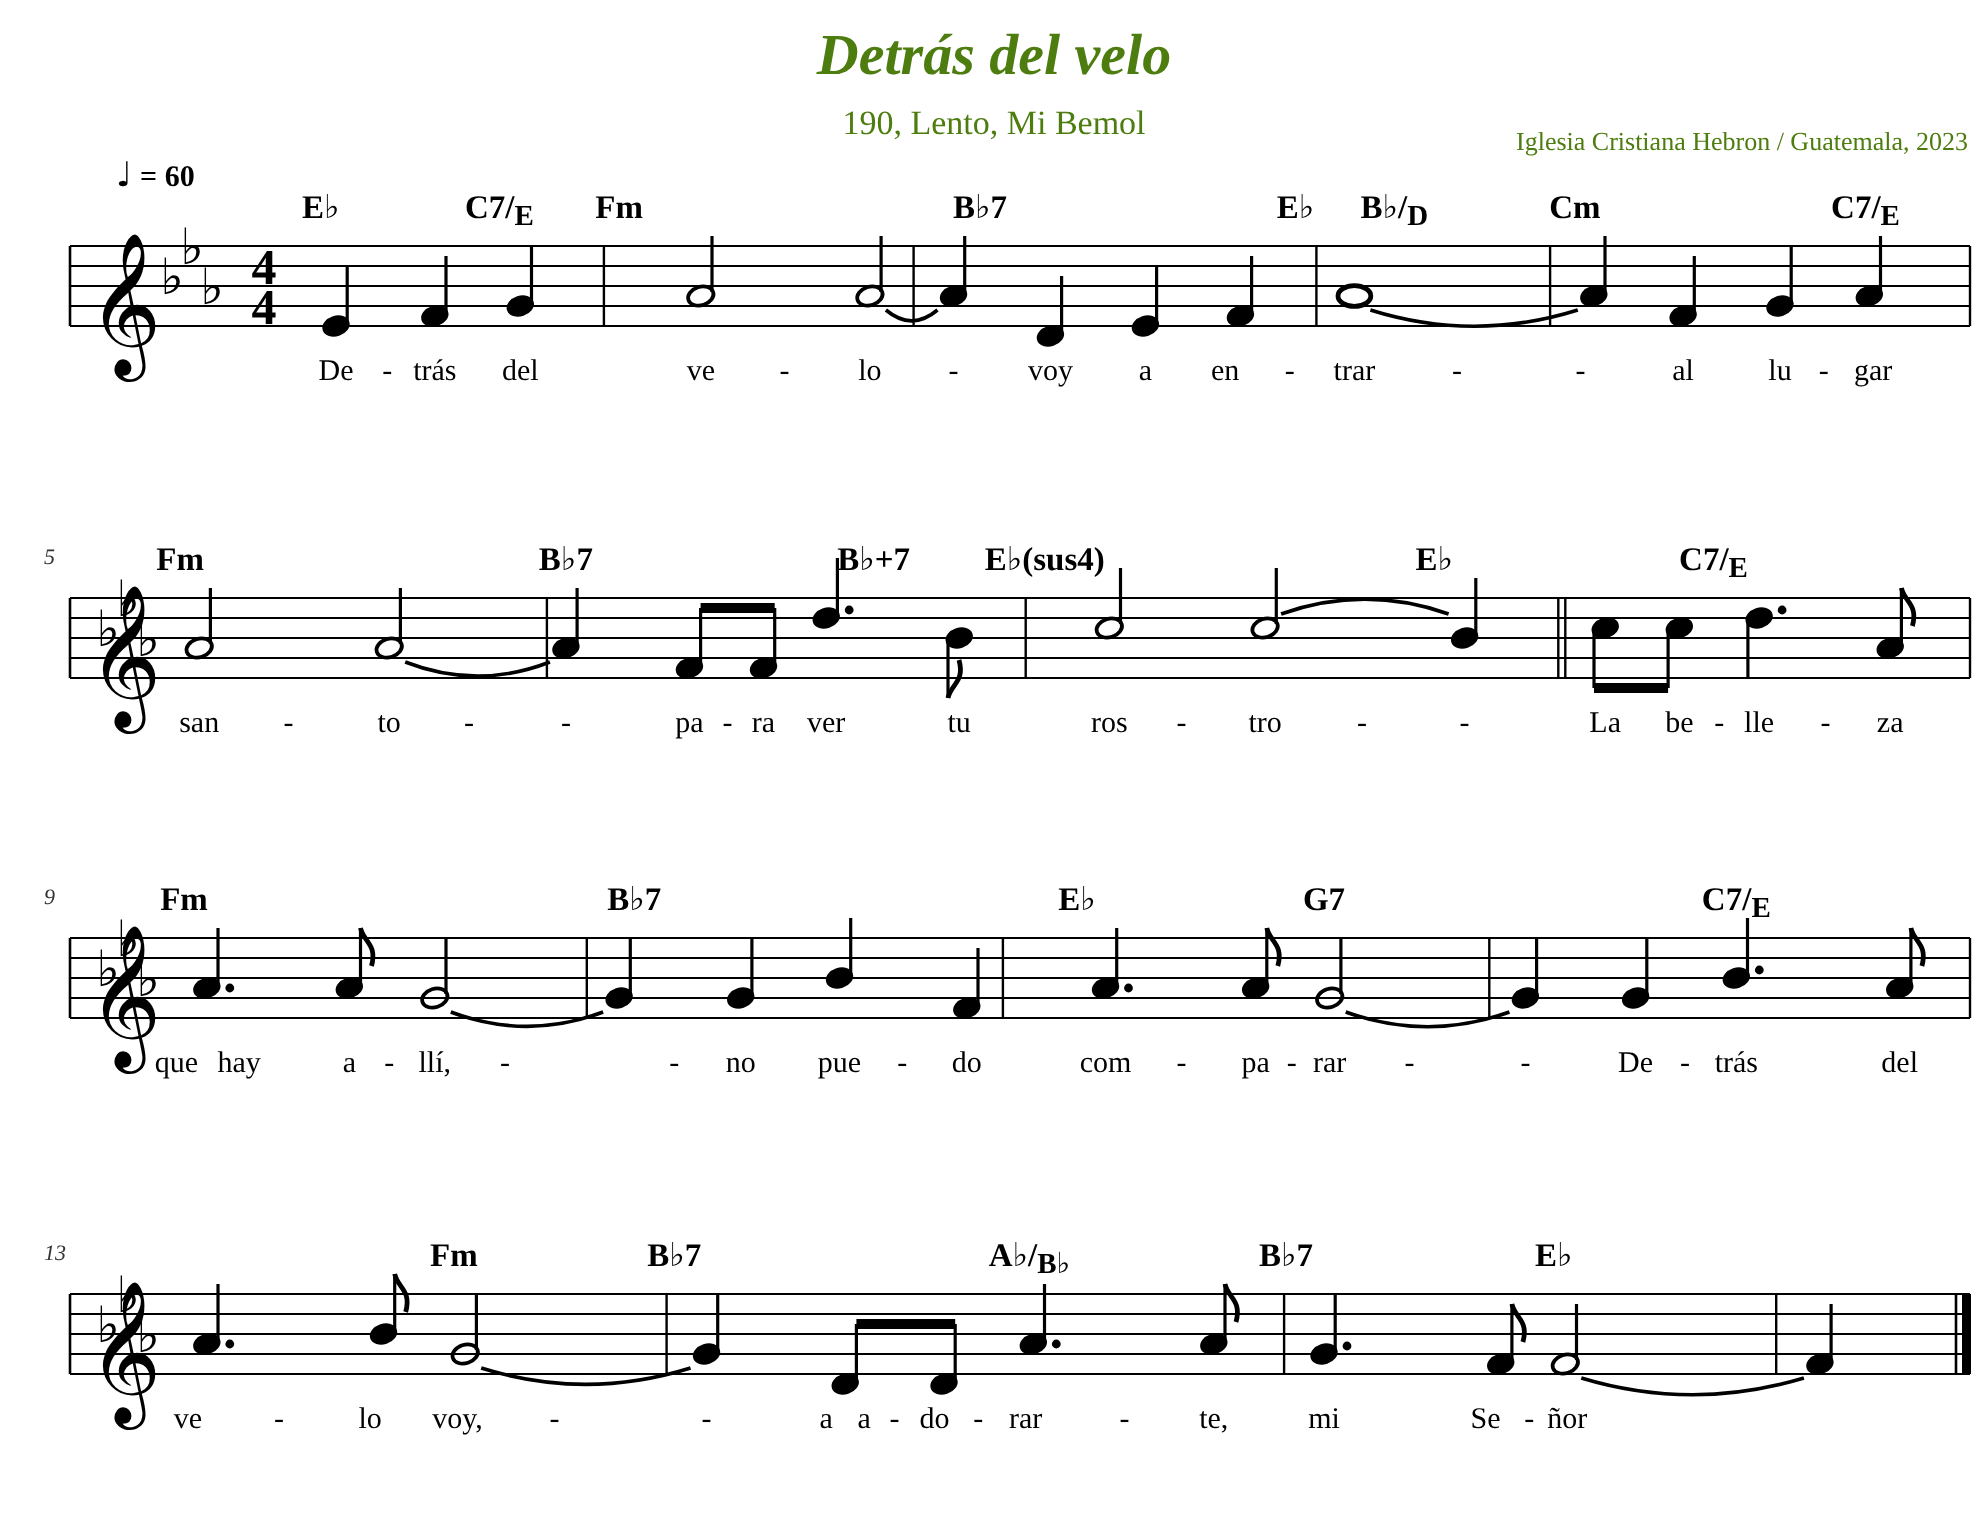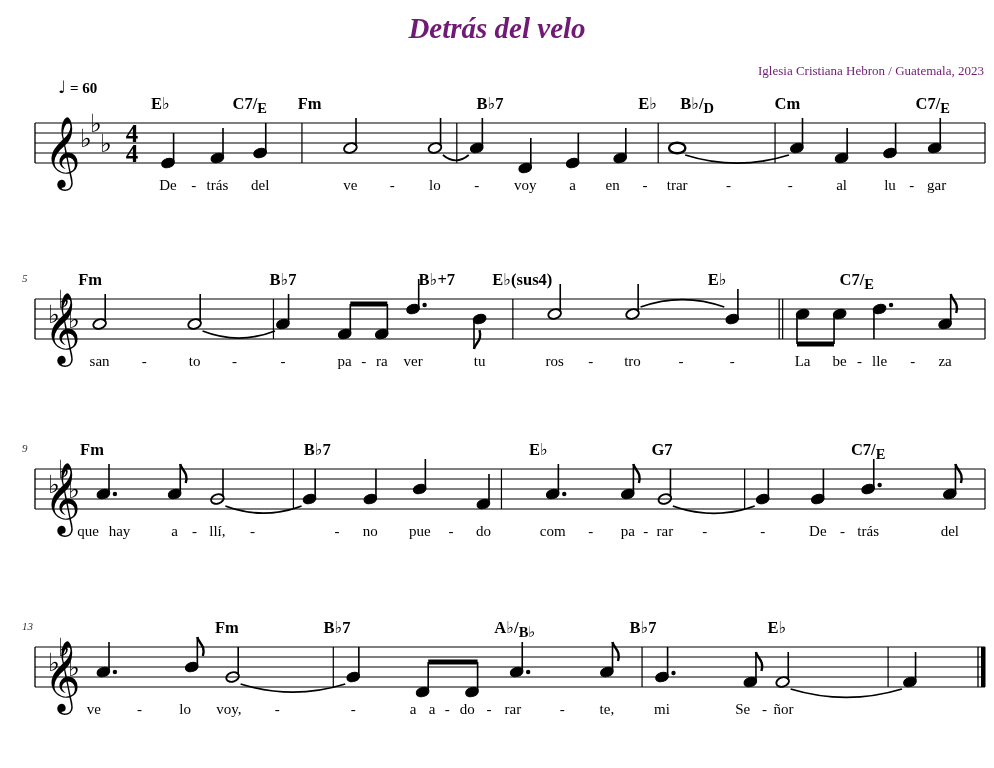--- a/index.html
+++ b/index.html
@@ -1,37 +1,38 @@
 <!DOCTYPE html>
 <html><head>
 <meta charset="utf-8">
 <style>
   html,body{margin:0;padding:0;background:#e8e8e8;}
   .page{position:relative;width:994px;height:768px;background:#ffffff;overflow:hidden;
-        font-family:"Liberation Serif","DejaVu Serif",serif;color:#701a75;}
+        font-family:"Liberation Serif","DejaVu Serif",serif;color:#4d7c0f;}
   .title{position:absolute;top:12px;left:0;width:100%;text-align:center;
          font-size:29px;font-weight:bold;font-style:italic;}
   .subtitle{position:absolute;top:52px;left:0;width:100%;text-align:center;font-size:17px;}
   .attribution{position:absolute;top:63px;right:10px;font-size:13px;}
   svg.system{position:absolute;left:0;}
   text{fill:#000;}
   .chord{font-family:"Liberation Serif","DejaVu Serif","DejaVu Sans",serif;
          font-size:16.5px;font-weight:bold;}
   .chord-sub{font-size:14.5px;}
   .lyric{font-family:"Liberation Serif","DejaVu Serif",serif;font-size:15px;}
   .sysnum{font-family:"Liberation Serif",serif;font-style:italic;font-size:11px;fill:#333;}
   .music{font-family:"DejaVu Sans",sans-serif;}
   .tsig{font-family:"Liberation Serif",serif;font-weight:bold;font-size:25px;}
   .tempo-txt{font-family:"Liberation Serif",serif;font-weight:bold;font-size:15px;}
 </style>
 </head>
 <body>
 
 <div class="page">
   <div class="title">Detrás del velo</div>
+  <div class="subtitle">190, Lento, Mi Bemol</div>
   <div class="attribution">Iglesia Cristiana Hebron / Guatemala, 2023</div>
   <div id="score">
       <svg width="994" height="150" class="system" viewBox="0 0 994 150" style="top: 73px;">
         <line x1="35" y1="50" x2="985" y2="50" stroke="#000" stroke-width="1.1"></line>
         <line x1="35" y1="60" x2="985" y2="60" stroke="#000" stroke-width="1.1"></line>
         <line x1="35" y1="70" x2="985" y2="70" stroke="#000" stroke-width="1.1"></line>
         <line x1="35" y1="80" x2="985" y2="80" stroke="#000" stroke-width="1.1"></line>
         <line x1="35" y1="90" x2="985" y2="90" stroke="#000" stroke-width="1.1"></line>
         <line x1="35" y1="50" x2="35" y2="90" stroke="#000" stroke-width="1.3"></line>
         <line x1="301.95" y1="50" x2="301.95" y2="90" stroke="#000" stroke-width="1.2"></line>

